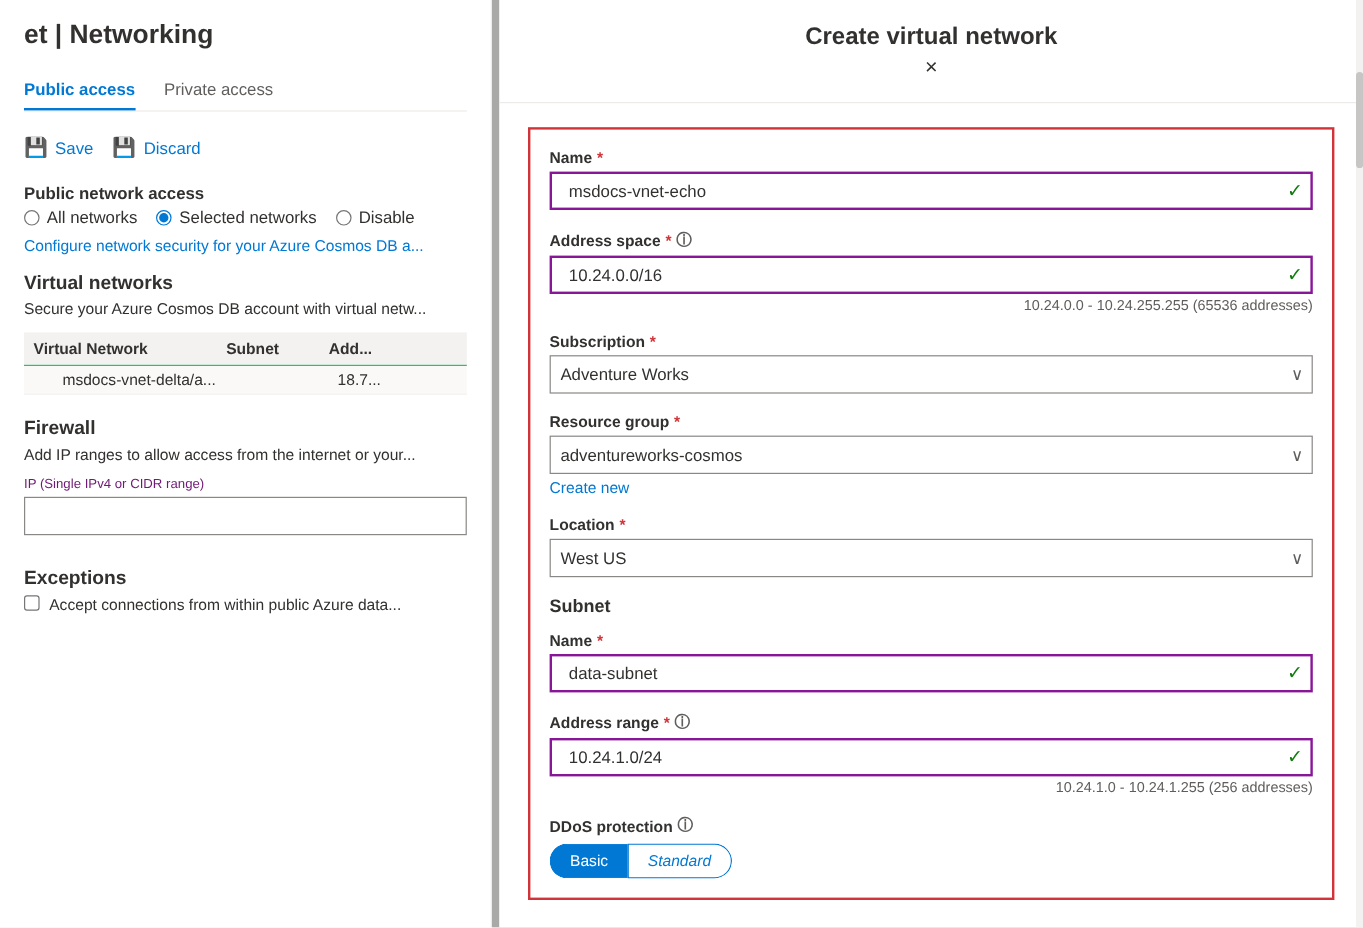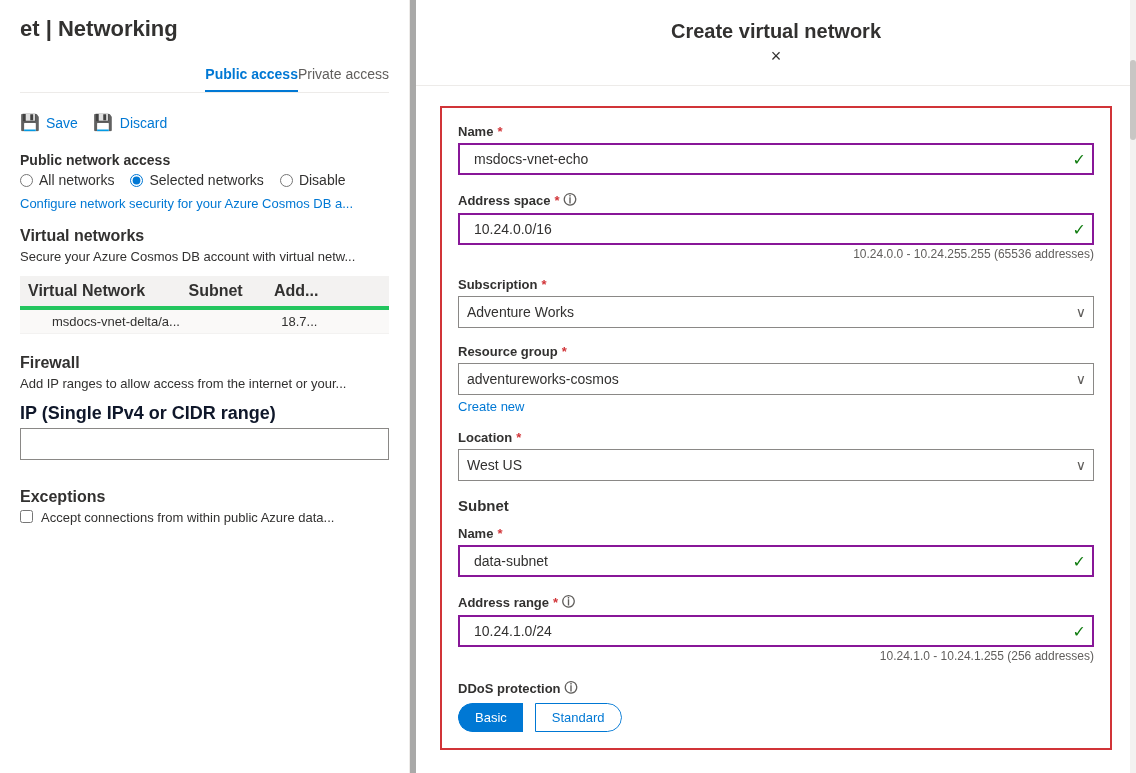--- a/index.html
+++ b/index.html
@@ -26,23 +26,23 @@
 
     .page-title {
       font-size: 22px;
       font-weight: 600;
       color: #323130;
       margin-bottom: 16px;
     }
 
     .tabs {
       display: flex;
+      gap: 24px;
       border-bottom: 1px solid #edebe9;
       margin-bottom: 16px;
-      justify-content: flex-end;
     }
 
     .tab {
       padding: 8px 0;
       font-size: 14px;
       cursor: pointer;
       border-bottom: 2px solid transparent;
       color: #605e5c;
     }
 
@@ -124,23 +124,23 @@
 
     .table-container {
       margin-top: 8px;
     }
 
     .table-header {
       display: grid;
       grid-template-columns: 1.5fr 0.8fr 1fr;
       background: #f3f2f1;
       padding: 6px 8px;
-      font-size: 16px;
-      font-weight: 600;
-      border-bottom: 4px solid #22c55e;
+      font-size: 13px;
+      font-weight: 600;
+      border-bottom: 1px solid #22c55e;
     }
 
     .table-row {
       display: grid;
       grid-template-columns: 1.5fr 0.8fr 1fr;
       padding: 6px 8px;
       font-size: 13px;
       border-bottom: 1px solid #f3f2f1;
     }
 
@@ -155,23 +155,23 @@
       font-size: 13px;
       border-bottom: 1px solid #f3f2f1;
       background: #faf9f8;
     }
 
     .firewall-section {
       margin-top: 20px;
     }
 
     .input-label {
-      font-size: 18px;
-      font-weight: 700;
-      color: #0f172a;
+      font-size: 11px;
+      font-weight: 400;
+      color: #701a75;
       margin-bottom: 4px;
     }
 
     .text-input {
       width: 100%;
       height: 32px;
       border: 1px solid #8a8886;
       padding: 4px 8px;
       font-size: 14px;
       color: #323130;
@@ -374,41 +374,42 @@
       padding: 16px;
       margin-bottom: 0;
     }
 
     .ddos-section {
       margin-top: 16px;
     }
 
     .toggle-group {
       display: flex;
-      gap: 12px;
+      gap: 0;
       margin-top: 6px;
     }
 
     .toggle-btn {
       padding: 6px 16px;
       font-size: 13px;
       border: 1px solid #0078d4;
       cursor: pointer;
       background: #fff;
       color: #0078d4;
     }
 
     .toggle-btn.active {
       background: #0078d4;
       color: #fff;
       border-radius: 12px 0 0 12px;
     }
 
     .toggle-btn.inactive {
       border-radius: 0 12px 12px 0;
+      font-style: italic;
     }
 
     .toggle-pill {
       display: flex;
       border-radius: 20px;
       overflow: hidden;
       width: fit-content;
     }
 
     .toggle-pill .toggle-btn:first-child {

